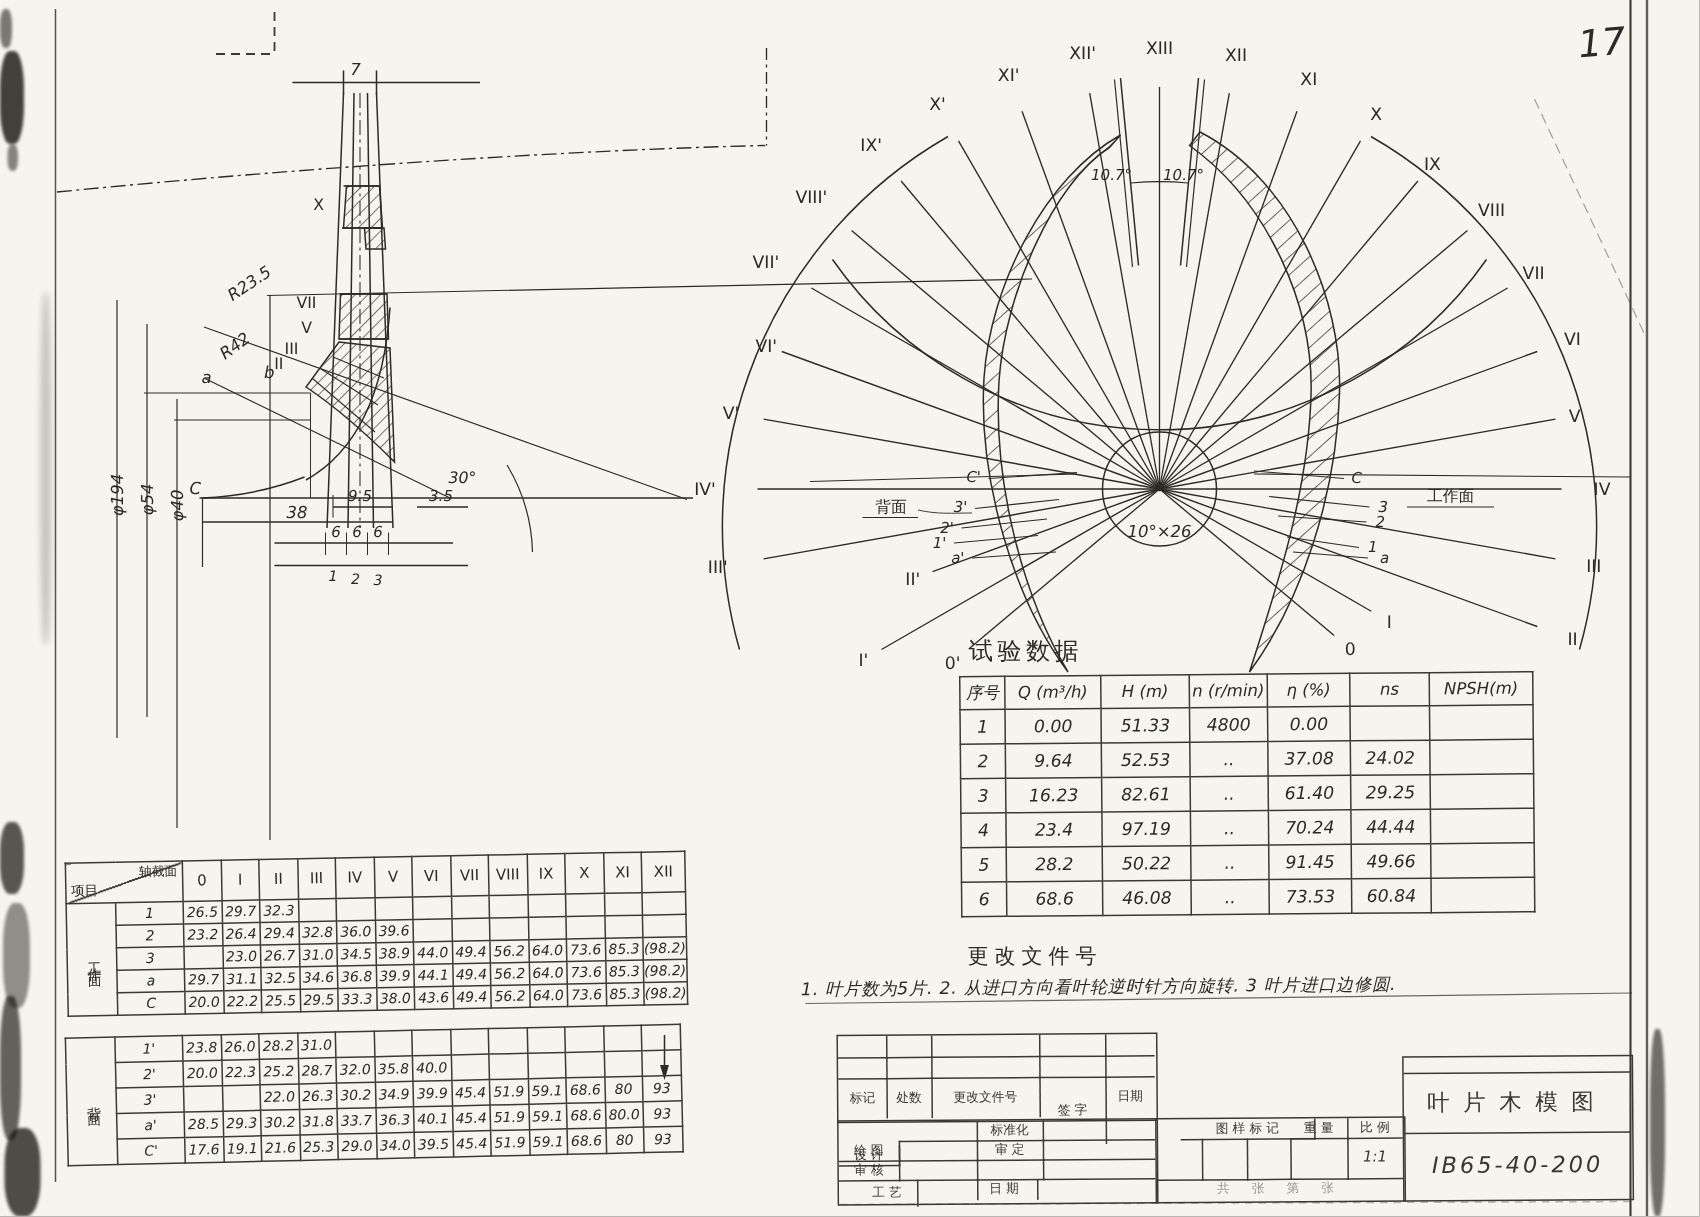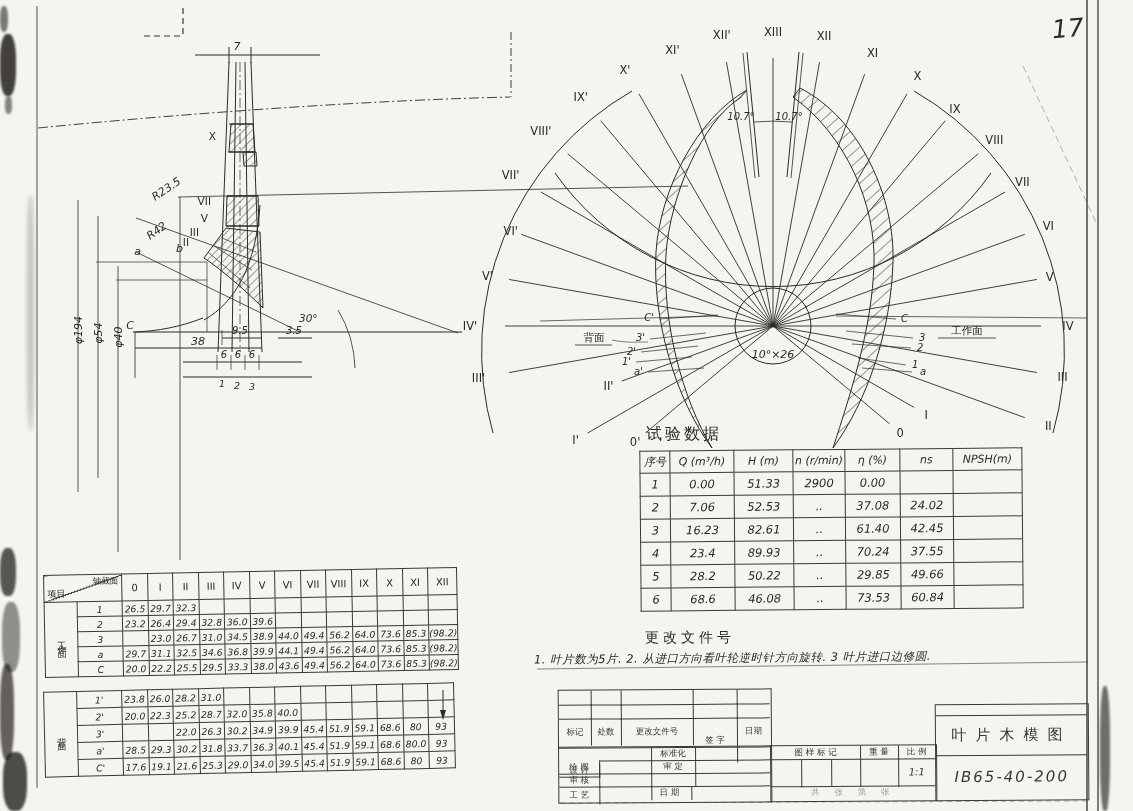--- a/index.html
+++ b/index.html
@@ -301,58 +301,58 @@
           <th>η (%)</th>
           <th>ns</th>
           <th>NPSH(m)</th>
         </tr>
       </thead>
     <tbody id="test-body">
         <tr>
           <td>1</td>
           <td>0.00</td>
           <td>51.33</td>
-          <td>2900</td>
+          <td>4800</td>
           <td>0.00</td>
           <td></td>
           <td></td>
         </tr>
         <tr>
           <td>2</td>
-          <td>7.06</td>
+          <td>9.64</td>
           <td>52.53</td>
           <td>..</td>
           <td>37.08</td>
           <td>24.02</td>
           <td></td>
         </tr>
         <tr>
           <td>3</td>
           <td>16.23</td>
           <td>82.61</td>
           <td>..</td>
           <td>61.40</td>
-          <td>42.45</td>
+          <td>29.25</td>
           <td></td>
         </tr>
         <tr>
           <td>4</td>
           <td>23.4</td>
-          <td>89.93</td>
+          <td>97.19</td>
           <td>..</td>
           <td>70.24</td>
-          <td>37.55</td>
+          <td>44.44</td>
           <td></td>
         </tr>
         <tr>
           <td>5</td>
           <td>28.2</td>
           <td>50.22</td>
           <td>..</td>
-          <td>29.85</td>
+          <td>91.45</td>
           <td>49.66</td>
           <td></td>
         </tr>
         <tr>
           <td>6</td>
           <td>68.6</td>
           <td>46.08</td>
           <td>..</td>
           <td>73.53</td>
           <td>60.84</td>
@@ -592,28 +592,28 @@
       <div class="tb-cell" style="left:92px;top:0;width:44px;height:13px">标准化</div>
       <div class="tb-cell nbr" style="left:136px;top:0;width:75px;height:13px"></div>
       <div class="tb-cell" style="left:0;top:13px;width:40px;height:13px">绘 图</div>
       <div class="tb-cell" style="left:40px;top:13px;width:52px;height:13px"></div>
       <div class="tb-cell" style="left:92px;top:13px;width:44px;height:13px">审 定</div>
       <div class="tb-cell nbr" style="left:136px;top:13px;width:75px;height:13px"></div>
       <div class="tb-cell" style="left:0;top:26px;width:40px;height:13px">审 核</div>
       <div class="tb-cell" style="left:40px;top:26px;width:52px;height:13px"></div>
       <div class="tb-cell" style="left:92px;top:26px;width:44px;height:13px"></div>
       <div class="tb-cell nbr" style="left:136px;top:26px;width:75px;height:13px"></div>
-      <div class="tb-cell nbb" style="left:0;top:39px;width:40px;height:18px">工 艺</div>
+      <div class="tb-cell nbb" style="left:12px;top:39px;width:40px;height:18px">工 艺</div>
       <div class="tb-cell nbb" style="left:40px;top:39px;width:52px;height:14px"></div>
       <div class="tb-cell nbb" style="left:88px;top:39px;width:44px;height:14px">日 期</div>
       <div class="tb-cell nbr nbb" style="left:136px;top:39px;width:75px;height:14px"></div>
     </div>
 
     <div class="tb-box" style="left:214px;top:61px;width:165px;height:55px">
-      <div class="tb-cell" style="left:0;top:0;width:89px;height:13px">图 样 标 记</div>
+      <div class="tb-cell" style="left:16px;top:0;width:89px;height:13px">图 样 标 记</div>
       <div class="tb-cell" style="left:89px;top:0;width:38px;height:13px">重 量</div>
       <div class="tb-cell nbr" style="left:127px;top:0;width:37px;height:13px">比 例</div>
       <div class="tb-cell" style="left:0;top:13px;width:30px;height:27px"></div>
       <div class="tb-cell" style="left:30px;top:13px;width:30px;height:27px"></div>
       <div class="tb-cell" style="left:60px;top:13px;width:29px;height:27px"></div>
       <div class="tb-cell" style="left:89px;top:13px;width:38px;height:27px"></div>
       <div class="tb-cell nbr" style="left:127px;top:13px;width:37px;height:27px;font:italic 10px 'DejaVu Sans',sans-serif">1:1</div>
       <div class="tb-cell nbr nbb" style="left:0;top:40px;width:164px;height:14px;opacity:.5;letter-spacing:6px">共  张  第  张</div>
     </div>
 

